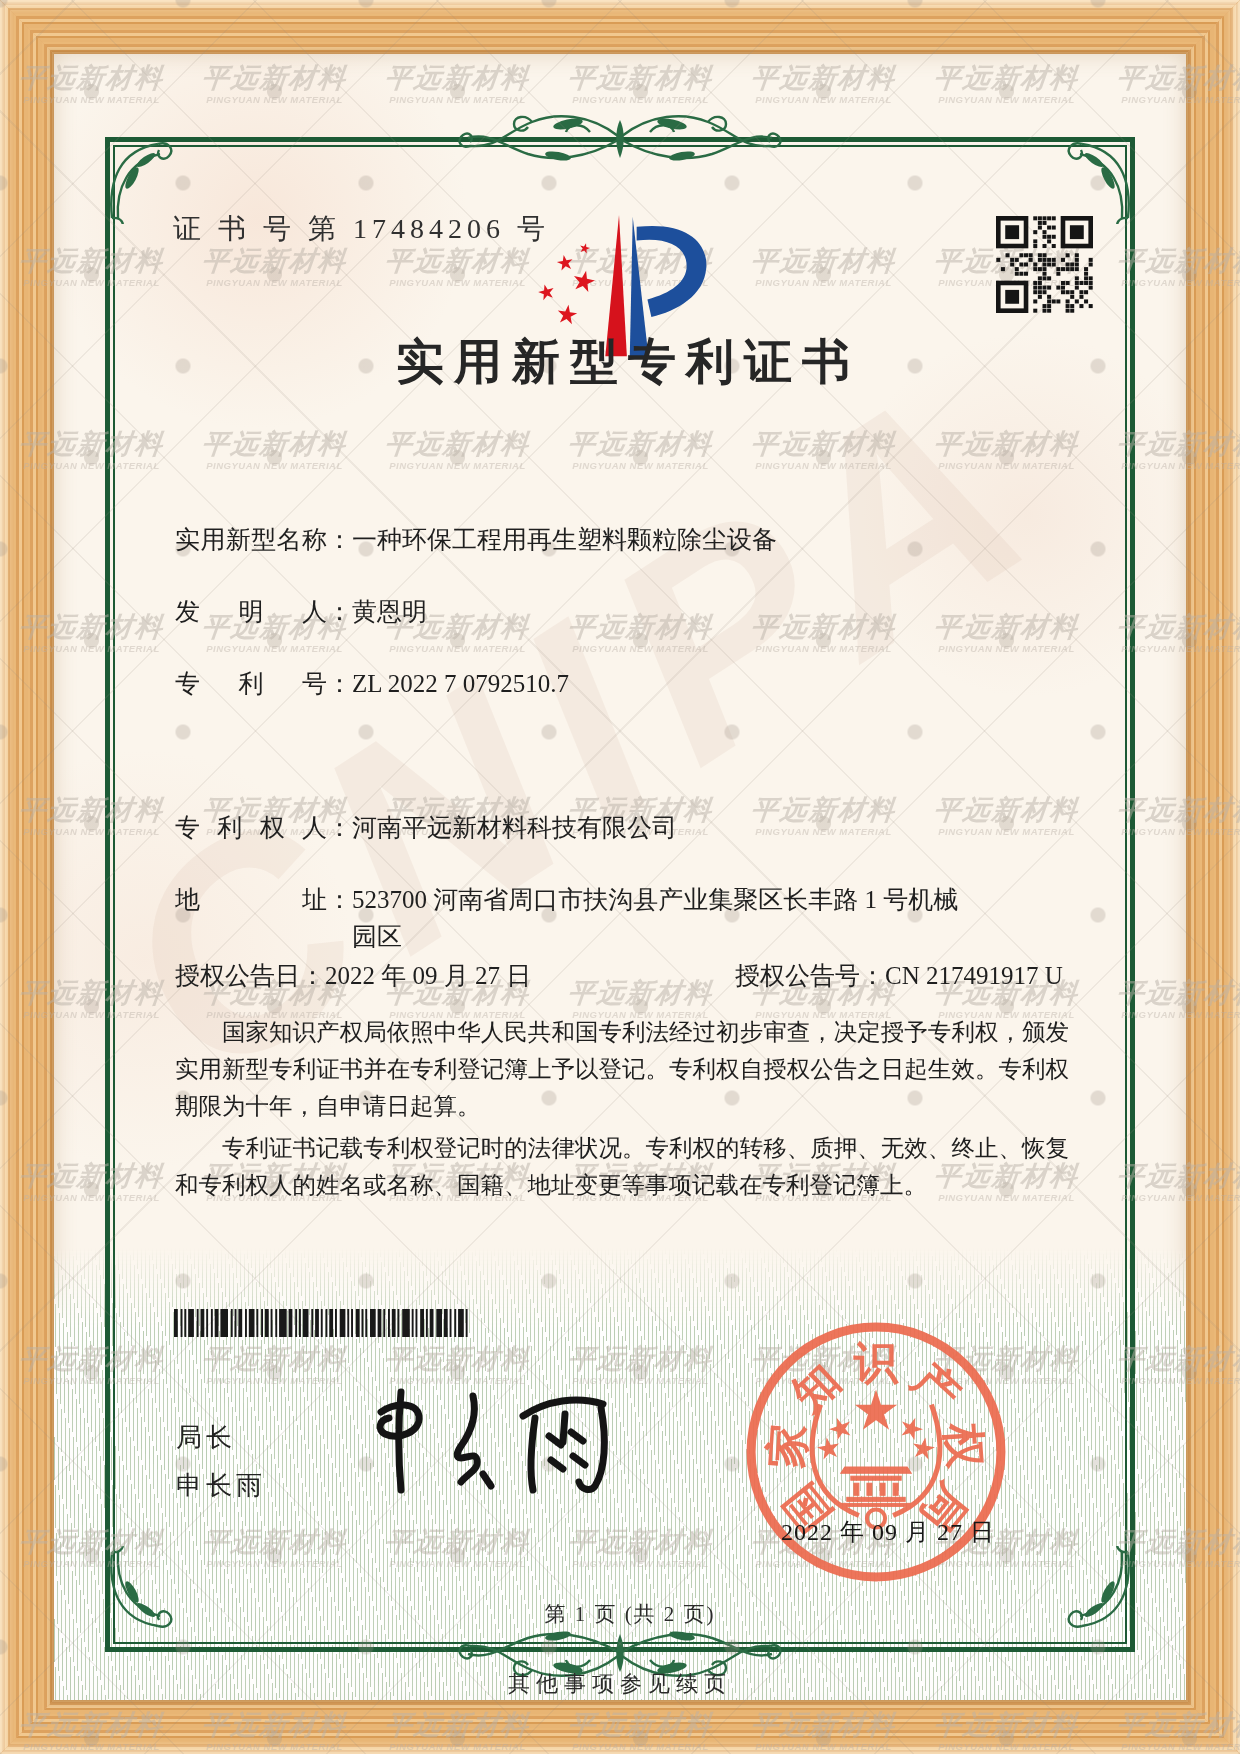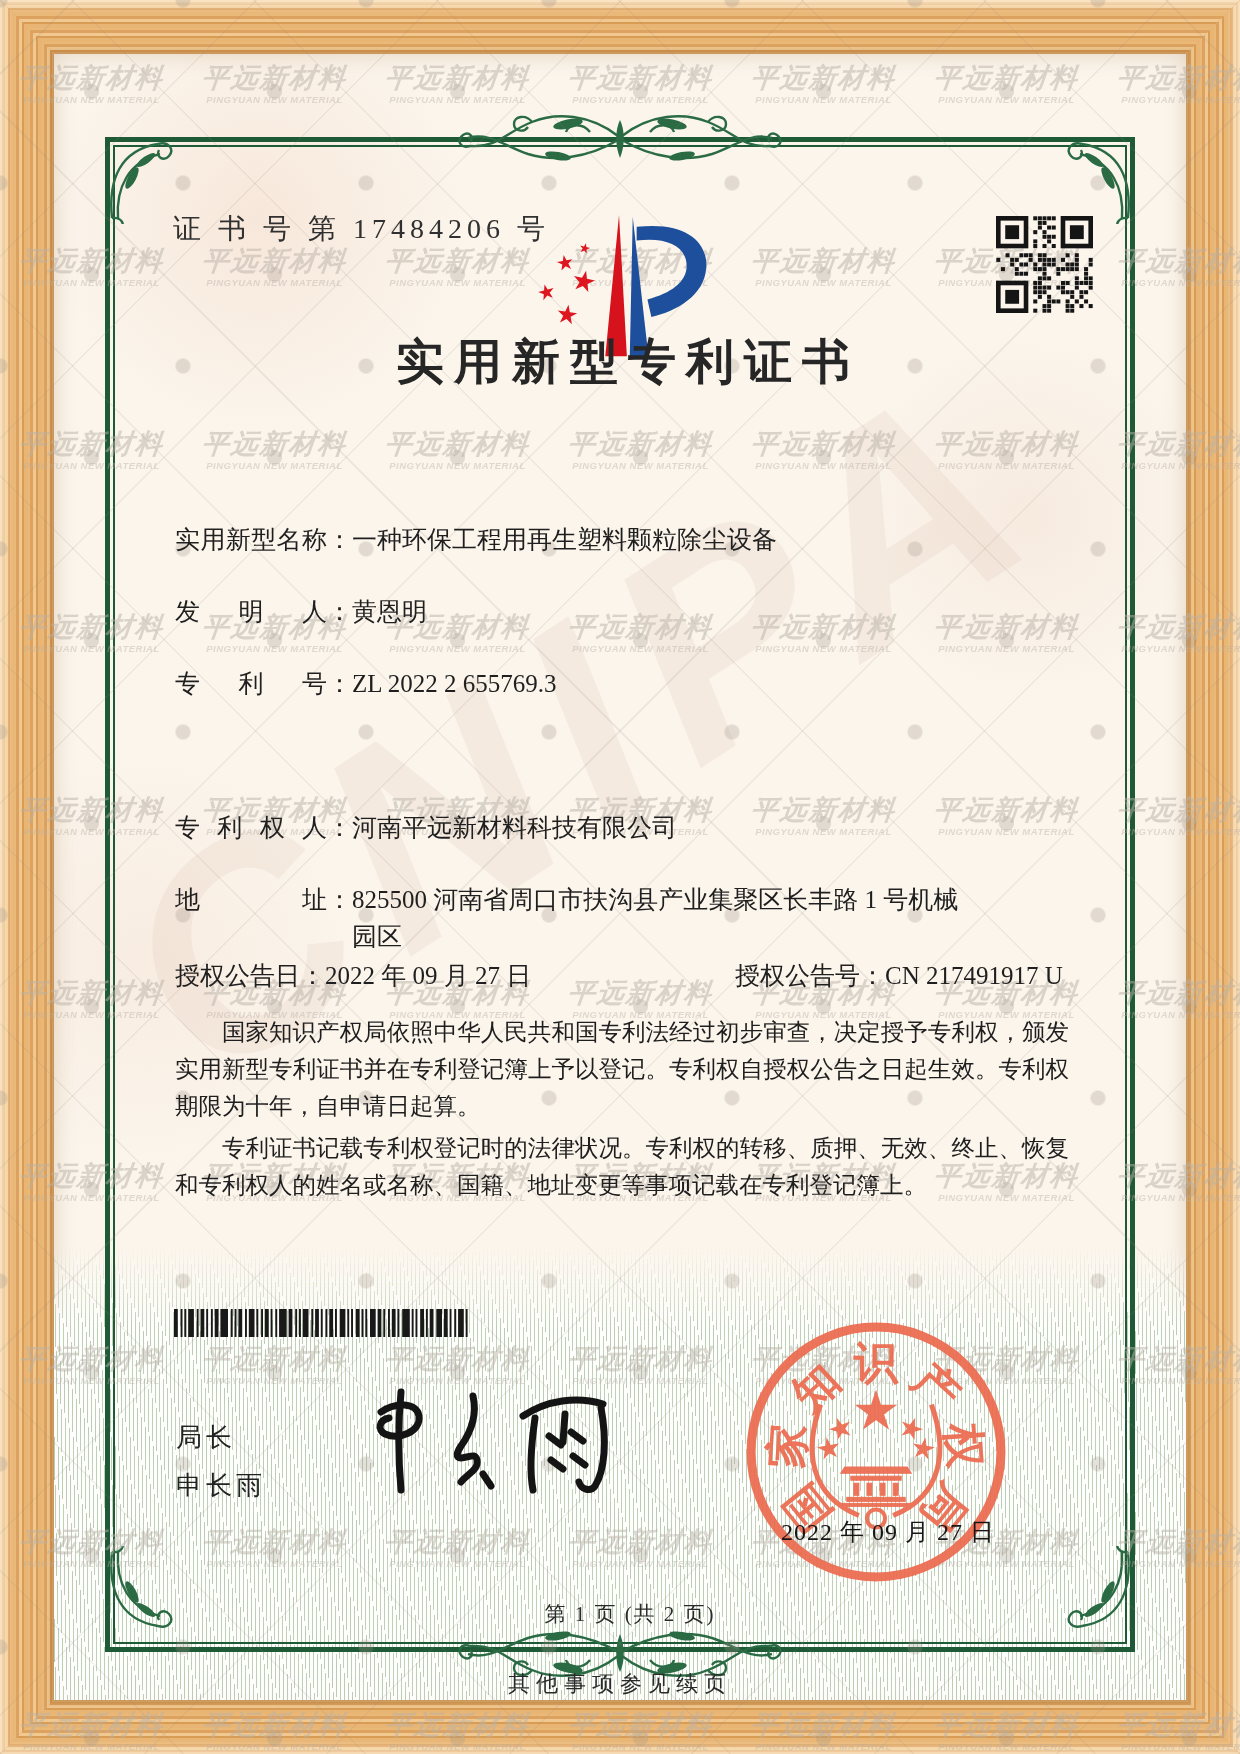--- a/index.html
+++ b/index.html
@@ -607,27 +607,27 @@
 
     <div class="title">实用新型专利证书</div>
 
     <div class="frow" style="top:593px;">
       <span class="flabel">发明人</span><span class="fcolon">：</span><span class="fvalue">黄恩明</span>
     </div>
     <div class="frow" style="top:521px;">
       <span class="flabel">实用新型名称</span><span class="fcolon">：</span><span class="fvalue">一种环保工程用再生塑料颗粒除尘设备</span>
     </div>
     <div class="frow" style="top:665px;">
-      <span class="flabel">专利号</span><span class="fcolon">：</span><span class="fvalue">ZL 2022 2 655769.3</span>
+      <span class="flabel">专利号</span><span class="fcolon">：</span><span class="fvalue">ZL 2022 7 0792510.7</span>
     </div>
     <div class="frow" style="top:809px;">
       <span class="flabel">专利权人</span><span class="fcolon">：</span><span class="fvalue">河南平远新材料科技有限公司</span>
     </div>
     <div class="frow" style="top:881px;">
-      <span class="flabel">地址</span><span class="fcolon">：</span><span class="fvalue addr">825500 河南省周口市扶沟县产业集聚区长丰路 1 号机械园区</span>
+      <span class="flabel">地址</span><span class="fcolon">：</span><span class="fvalue addr">523700 河南省周口市扶沟县产业集聚区长丰路 1 号机械园区</span>
     </div>
 
     <div class="frow" style="top:957px;width:900px;">
       <span>授权公告日</span><span>：</span><span>2022 年 09 月 27 日</span>
       <span class="grant2"><span>授权公告号</span><span>：</span><span>CN 217491917 U</span></span>
     </div>
 
     <div class="paras">
       <p>国家知识产权局依照中华人民共和国专利法经过初步审查，决定授予专利权，颁发实用新型专利证书并在专利登记簿上予以登记。专利权自授权公告之日起生效。专利权期限为十年，自申请日起算。</p>
       <p>专利证书记载专利权登记时的法律状况。专利权的转移、质押、无效、终止、恢复和专利权人的姓名或名称、国籍、地址变更等事项记载在专利登记簿上。</p>

